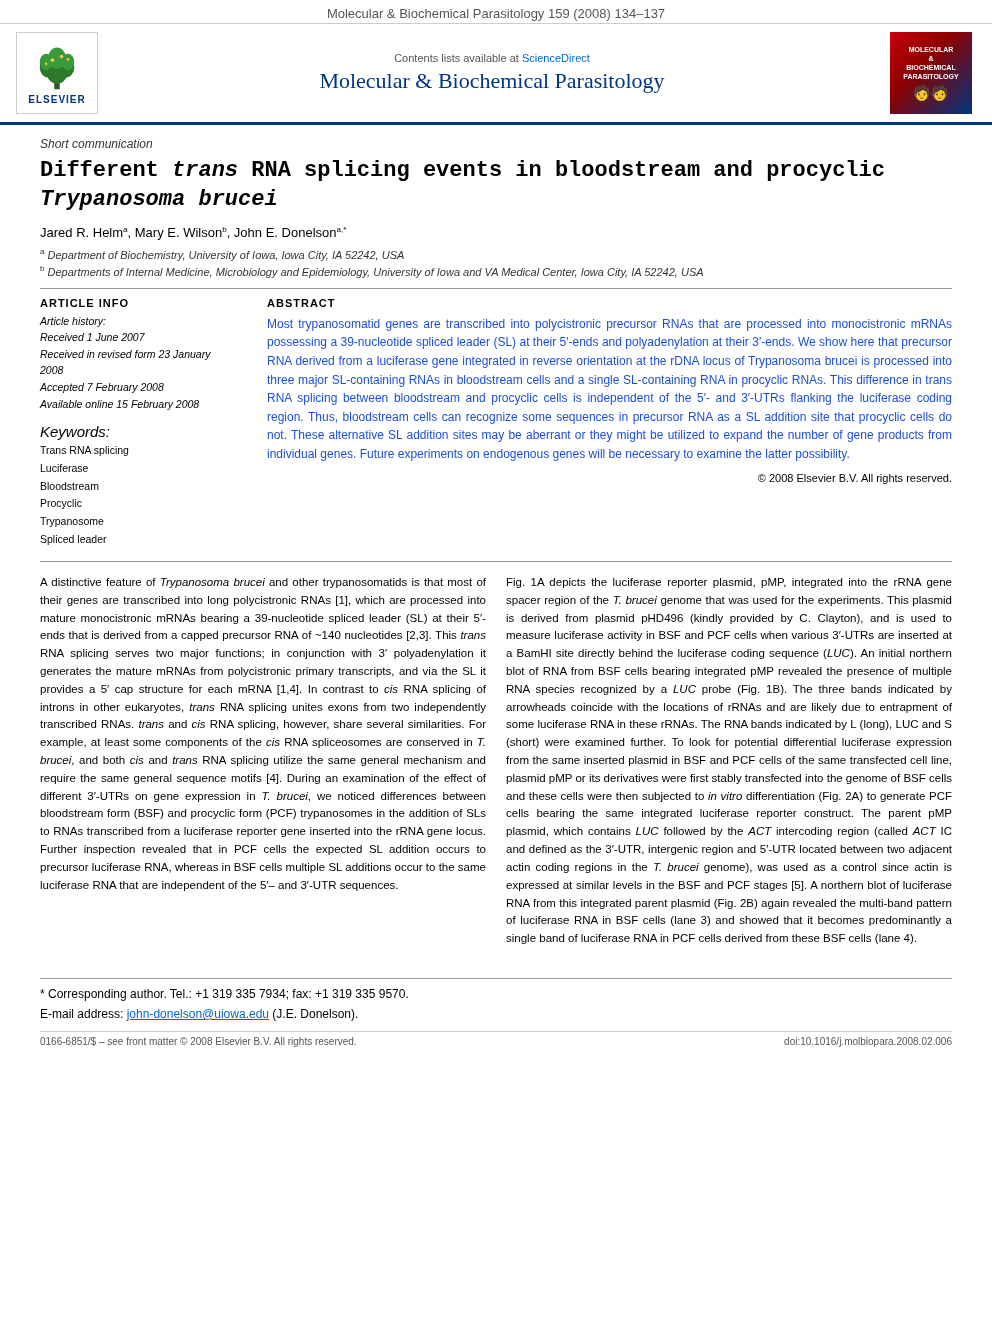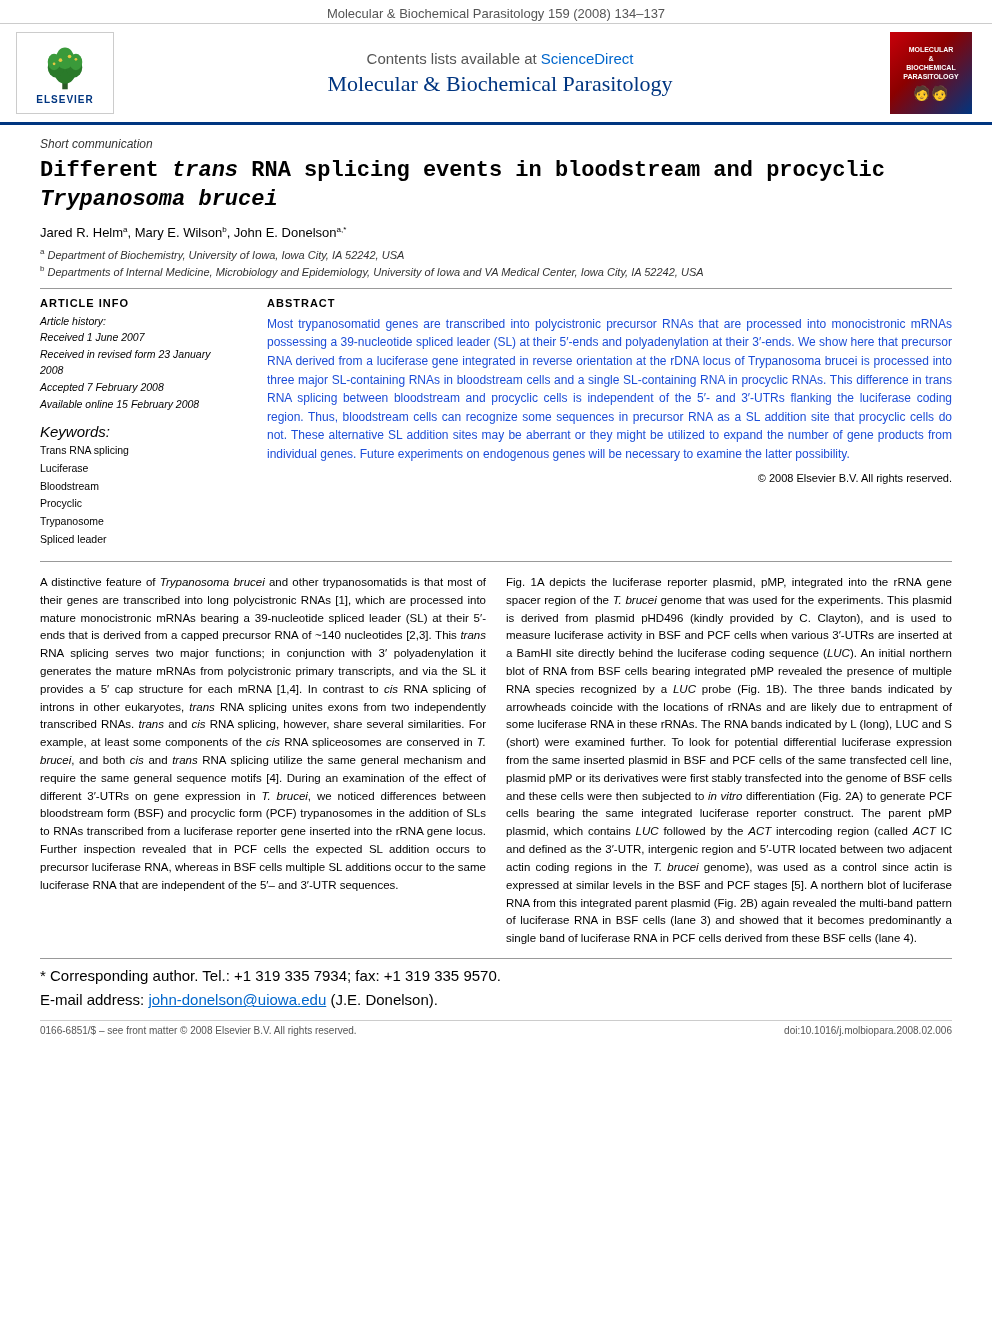--- a/index.html
+++ b/index.html
@@ -23,21 +23,21 @@
 
     .top-banner {
       display: flex;
       align-items: stretch;
       border-bottom: 3px solid #003580;
       padding: 8px 16px;
       gap: 10px;
     }
 
     .elsevier-logo {
-      width: 98px;
+      width: 82px;
       display: flex;
       flex-direction: column;
       align-items: center;
       justify-content: center;
       border: 1px solid #ccc;
       padding: 4px;
       font-size: 9px;
       font-family: Arial, sans-serif;
     }
 
@@ -57,21 +57,21 @@
     .banner-center {
       flex: 1;
       display: flex;
       flex-direction: column;
       align-items: center;
       justify-content: center;
     }
 
     .sciencedirect-link {
       font-family: Arial, sans-serif;
-      font-size: 15px;
+      font-size: 11px;
       color: #555;
       margin-bottom: 4px;
     }
 
     .sciencedirect-link a {
       color: #0066cc;
       text-decoration: none;
     }
 
     .journal-title {
@@ -256,23 +256,23 @@
       margin-bottom: 6px;
       text-indent: 10px;
     }
 
     .body-col p:first-child {
       text-indent: 0;
     }
 
     .footnote-area {
       border-top: 1px solid #999;
-      margin-top: 4px;
+      margin-top: 24px;
       padding-top: 6px;
-      font-size: 15px;
+      font-size: 12px;
       font-family: Arial, sans-serif;
       color: #000;
     }
 
     .footnote-item {
       line-height: 1.5;
       margin-bottom: 2px;
     }
 
     .bottom-info {

